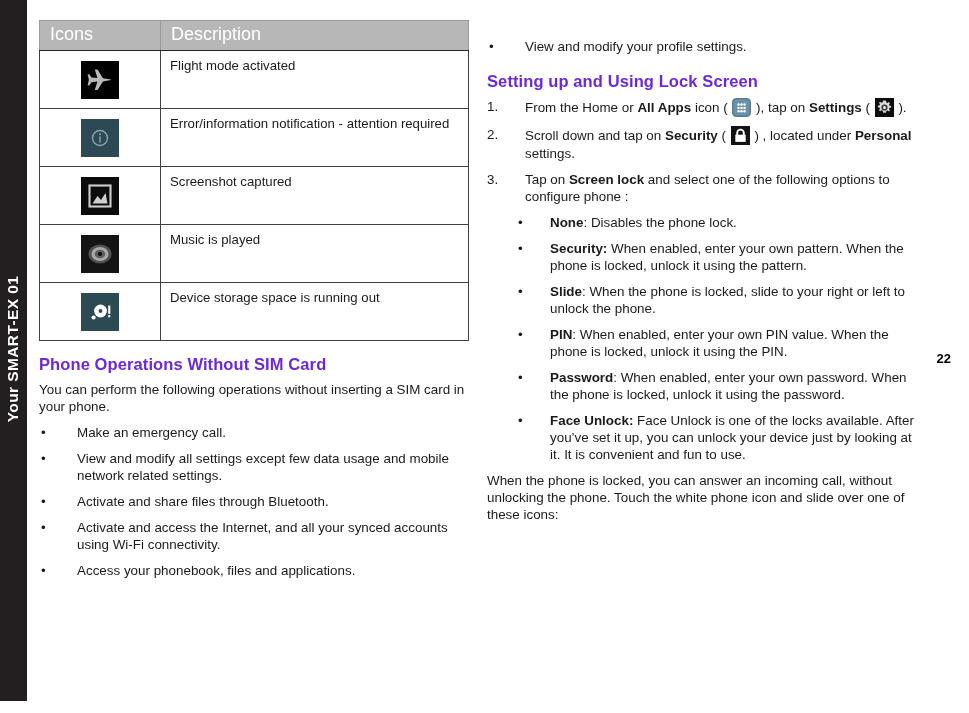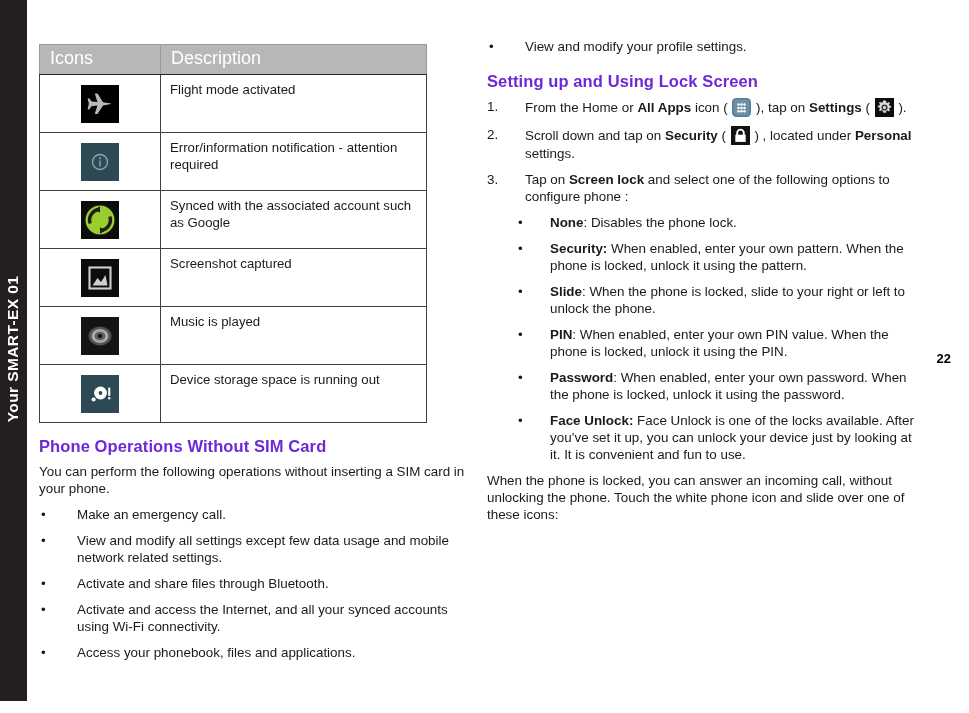--- a/index.html
+++ b/index.html
@@ -61,23 +61,23 @@
   }
   .col-right {
     position: absolute;
     left: 487px;
     top: 0;
     width: 432px;
   }
 
   
   .icon-table {
-    margin-top: 44px;
+    margin-top: 20px;
     border-collapse: collapse;
-    width: 388px;
+    width: 430px;
     table-layout: fixed;
   }
   .icon-table th {
     background: #b7b7b7;
     color: #ffffff;
     font-weight: normal;
     font-size: 18px;
     text-align: left;
     padding: 3px 0 5px 10px;
     border: 1px solid #9a9a9a;
@@ -219,35 +219,20 @@
               <rect x="0" y="0" width="38" height="38" fill="#2d4a54"></rect>
               <circle cx="19" cy="19" r="7.5" fill="none" stroke="#90a3ab" stroke-width="1.4"></circle>
               <circle cx="19" cy="15.2" r="1.05" fill="#90a3ab"></circle>
               <rect x="18.3" y="17.4" width="1.4" height="6.2" fill="#90a3ab"></rect>
             </svg>
           </span>
         </td>
         <td class="cell-desc">Error/information notification -  attention required</td>
       </tr>
 
-      <tr>
-        <td class="cell-icon">
-          <span class="sicon">
-            <svg width="38" height="38" viewBox="0 0 38 38">
-              <rect x="0" y="0" width="38" height="38" fill="#0c0c0c"></rect>
-              <circle cx="19" cy="19" r="14.5" fill="#9ace2e"></circle>
-              <path d="M19 8.5 A10.5 10.5 0 0 0 9.2 22.5" fill="none" stroke="#1d1d1d" stroke-width="3.4" stroke-linecap="butt"></path>
-              <path d="M19 29.5 A10.5 10.5 0 0 0 28.8 15.5" fill="none" stroke="#1d1d1d" stroke-width="3.4" stroke-linecap="butt"></path>
-              <path d="M19 5.2 L19 11.8 L13.8 8.5 Z" fill="#1d1d1d"></path>
-              <path d="M19 32.8 L19 26.2 L24.2 29.5 Z" fill="#1d1d1d"></path>
-            </svg>
-          </span>
-        </td>
-        <td class="cell-desc">Synced with the associated account such as Google</td>
-      </tr>
 
       <tr>
         <td class="cell-icon">
           <span class="sicon">
             <svg width="38" height="38" viewBox="0 0 38 38">
               <rect x="0" y="0" width="38" height="38" fill="#0c0c0c"></rect>
               <rect x="8.5" y="8.5" width="21" height="21" fill="none" stroke="#cfcfcf" stroke-width="2.1"></rect>
               <path d="M11.5 26.5 L16.5 19 L20 23 L24.5 16 L26.5 26.5 Z" fill="#cfcfcf"></path>
             </svg>
           </span>

